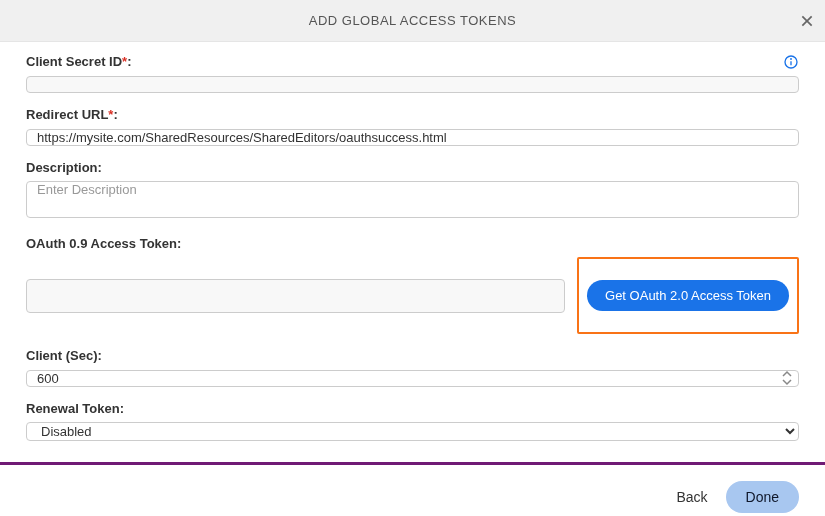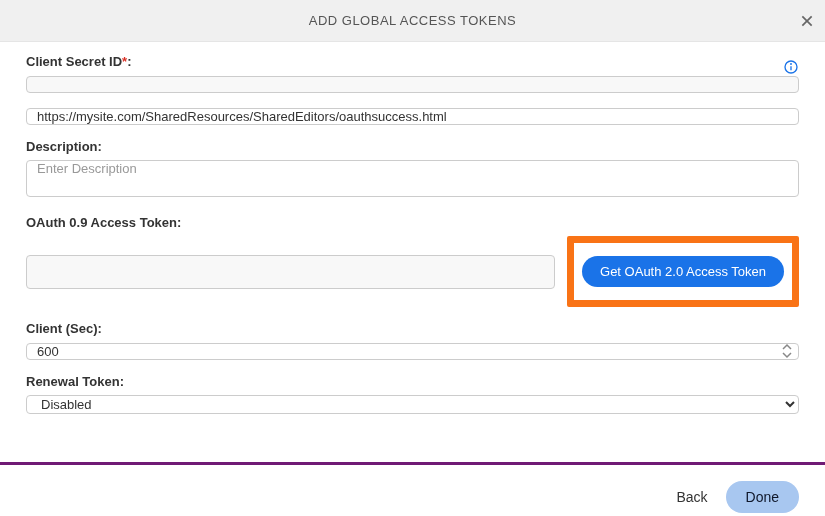--- a/index.html
+++ b/index.html
@@ -56,21 +56,21 @@
       font-size: 13px;
       color: #333;
       margin-bottom: 6px;
       font-weight: 600;
     }
     .required-star {
       color: #d93025;
     }
     .label-row {
       display: flex;
-      align-items: flex-end;
+      align-items: flex-start;
       justify-content: space-between;
     }
     .info-icon {
       color: #1a73e8;
       cursor: pointer;
     }
     .info-icon svg {
       width: 16px;
       height: 16px;
       display: block;
@@ -106,22 +106,22 @@
     }
     .token-input {
       width: 100%;
       background: #f8f8f8;
       border: 1px solid #ccc;
       border-radius: 4px;
       height: 34px;
       padding: 6px 10px;
     }
     .highlight-box {
-      border: 7px solid #f97316;
-      padding: 13px 8px;
+      border: 2px solid #f97316;
+      padding: 21px 8px;
       border-radius: 2px;
     }
     .get-token-btn {
       background: #1a73e8;
       color: #fff;
       border: none;
       border-radius: 18px;
       padding: 8px 18px;
       font-size: 13px;
       font-weight: 500;
@@ -204,20 +204,23 @@
           <circle cx="12" cy="12" r="9"></circle>
           <line x1="12" y1="11" x2="12" y2="17"></line>
           <circle cx="12" cy="7.5" r="0.5" fill="currentColor"></circle>
         </svg>
       </span>
     </div>
     <input type="text" class="form-input redacted" value="" style="">
   </div>
 
   <div class="form-group">
+    <label class="form-label">
+      <span>Redirect URL</span><span class="required-star">*</span>:
+    </label>
     <input type="text" class="form-input" value="https://mysite.com/SharedResources/SharedEditors/oauthsuccess.html" style="">
   </div>
 
   <div class="form-group">
     <label class="form-label">Description:</label>
     <textarea class="form-textarea" placeholder="Enter Description" style=""></textarea>
   </div>
 
   <div class="form-group">
     <label class="form-label">OAuth 0.9 Access Token:</label>

